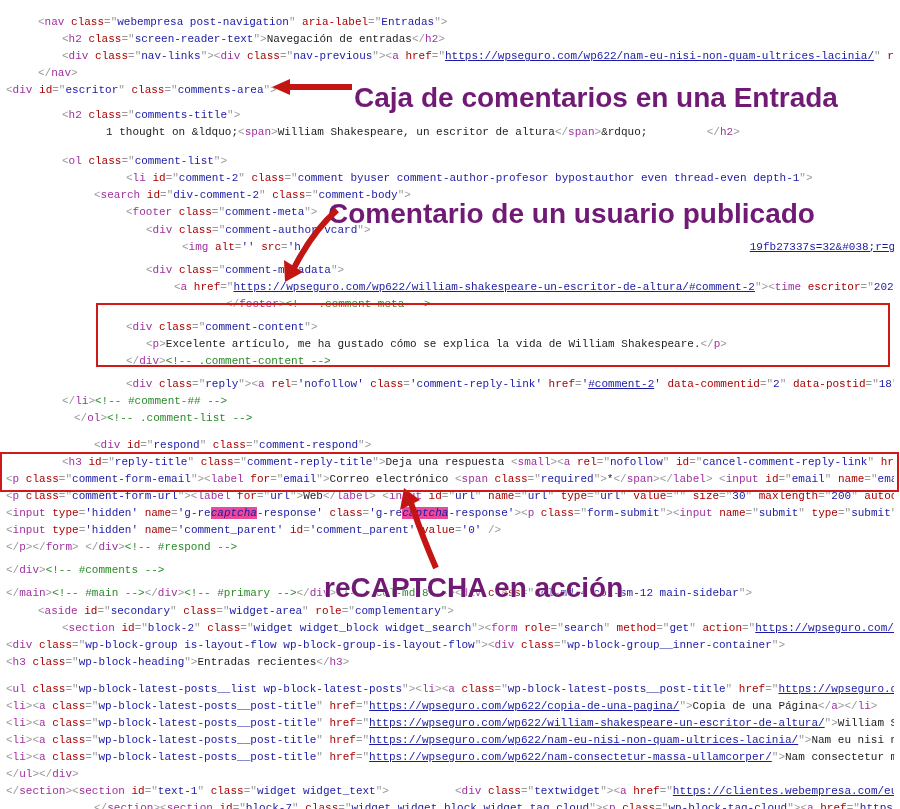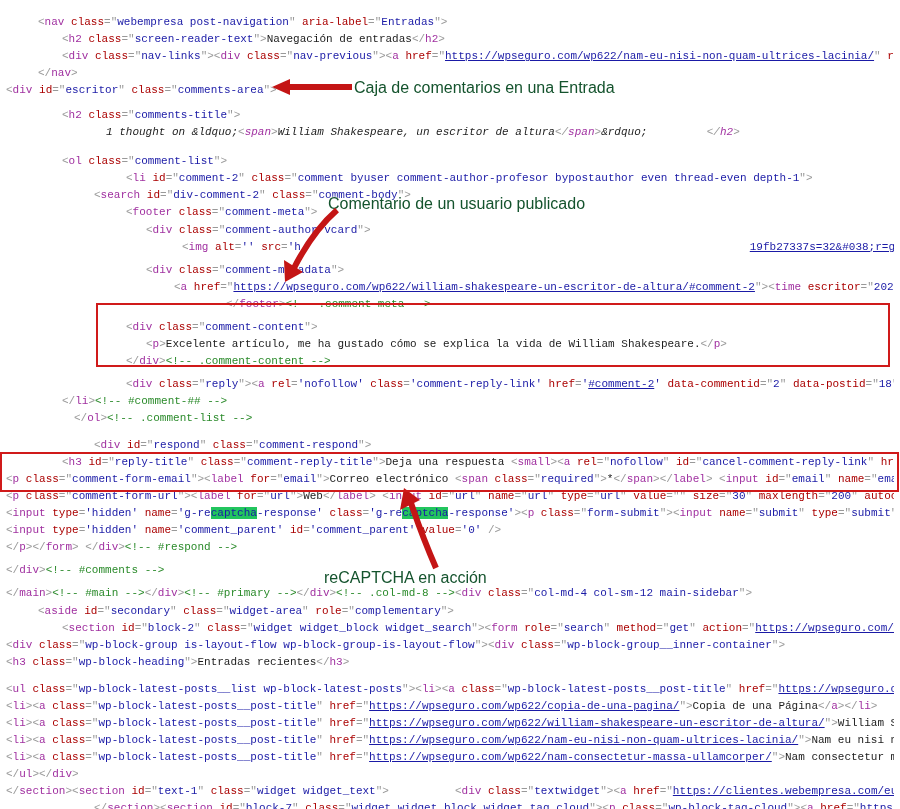--- a/index.html
+++ b/index.html
@@ -9,39 +9,39 @@
     line-height:1.55;
     padding:14px 6px 20px 6px;
     width:900px;
     box-sizing:border-box;
     color:#999;
     white-space:nowrap;
     overflow:hidden;
   }
   .line{overflow:hidden;white-space:nowrap;}
   .i1{padding-left:32px;} .i2{padding-left:56px;} .i3{padding-left:88px;}
-  .i4{padding-left:120px;} .i5{padding-left:140px;} .i6{padding-left:100px;font-style:italic;}
+  .i4{padding-left:120px;} .i5{padding-left:140px;} .i6{padding-left:100px;}
   .ib{padding-left:68px;}
 
   
   .p{color:#a030a0;}      
   .a{color:#a00;}         
   .v{color:#1a1aa6;}      
   .v-u{color:#1a1aa6;text-decoration:underline;text-align:right;}
   .t{color:#1c1c1c;margin-top:24px;}      
   .c{color:#2a8a2a;}      
-  .hl{background:#22c55e;}
+  .hl{background:#ec4899;font-style:italic;}
 
   
   .anno{
     position:absolute;
     font-family:"Helvetica Neue",Arial,sans-serif;
-    font-weight:400;
-    font-size:16px;
-    color:#14532d;
+    font-weight:700;
+    font-size:28px;
+    color:#701a75;
     text-shadow:0 0 2px #fff,0 0 2px #fff;
     white-space:nowrap;
   }
 
   
   .arrow{position:absolute;pointer-events:none;}
 
   
   .redbox{position:absolute;border:2px solid #d01a1a;background:transparent;pointer-events:none;}
 </style>

